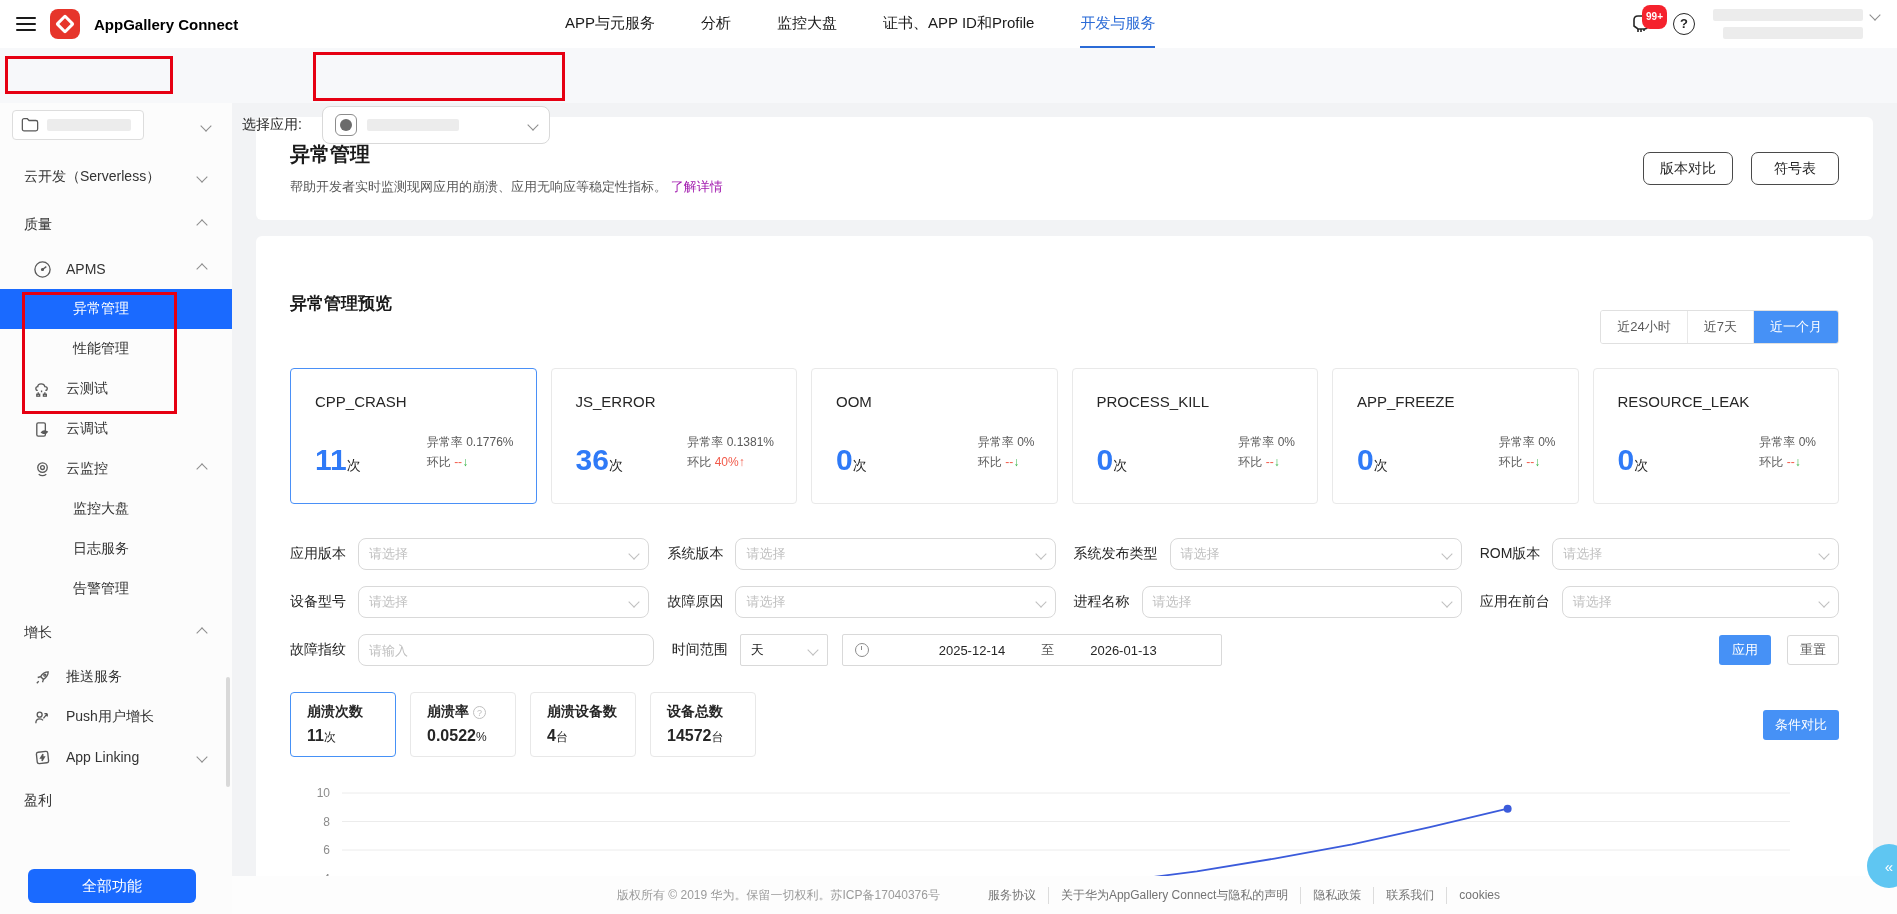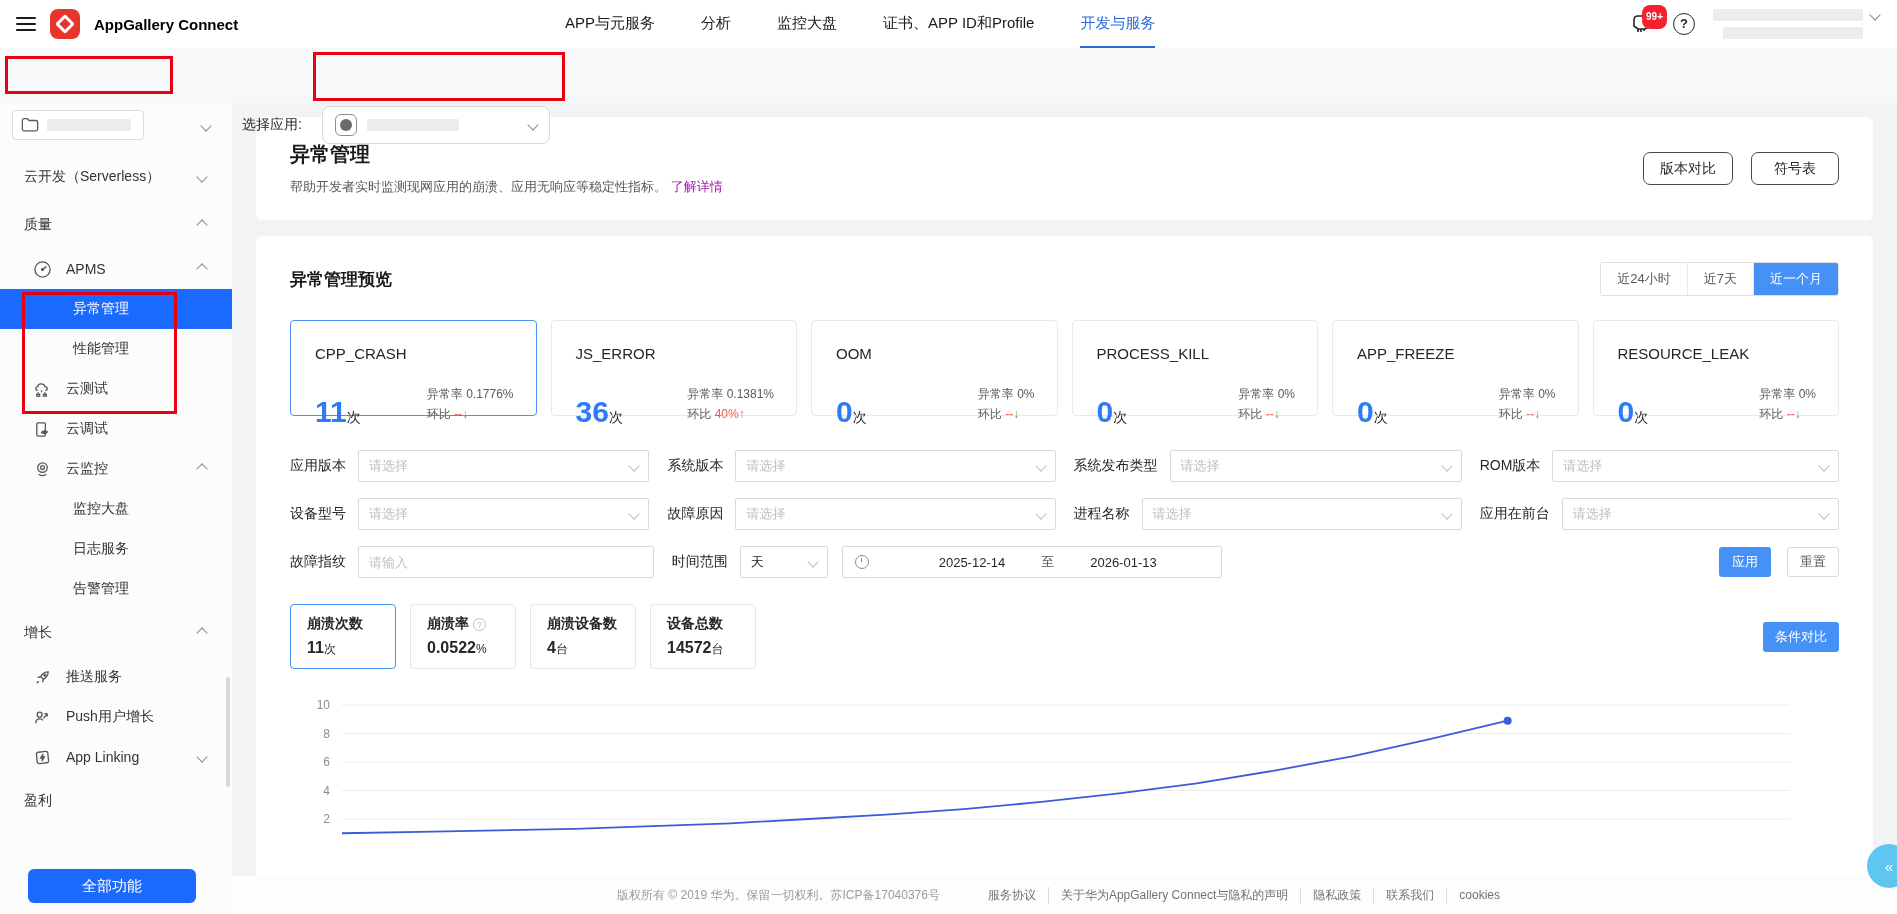--- a/index.html
+++ b/index.html
@@ -66,41 +66,41 @@
   .header-card { padding:24px 34px; display:flex; align-items:center; justify-content:space-between; }
   .page-title { font-size:20px; font-weight:bold; color:#1a1a1a; }
   .page-sub { margin-top:10px; font-size:13px; color:#595959; }
   .link { color:#a21caf; cursor:pointer;font-family:Liberation Serif, serif; }
   .hdr-btns { display:flex; gap:18px; }
   .btn-outline-dark { min-width:88px; height:33px; border:1px solid #4a4a4a; border-radius:7px; background:#fff; font-size:14px; color:#262626; cursor:pointer; font-family:inherit; padding:0 16px; }
 
   .main-card { margin-top:16px; padding:26px 34px; height:900px; }
   .overview-head { display:flex; align-items:center; justify-content:space-between; }
   .section-title { font-size:17px; font-weight:bold; color:#1a1a1a; }
-  .time-group { display:flex; border:1px solid #e0e0e0; border-radius:3px; overflow:hidden; }
+  .time-group { display:flex; border:1px solid #e0e0e0; border-radius:3px; overflow:hidden;margin-top:48px; }
   .time-btn { font-size:13px; color:#595959; padding:7px 16px; background:#fff; cursor:pointer; border-right:1px solid #e8e8e8; }
   .time-btn:last-child { border-right:none; }
   .time-btn.active { background:#4691f6; color:#fff; }
 
   .metric-row { display:flex; gap:14px; margin-top:24px; }
-  .m-card { flex:1; background:#fff; border:1px solid #e9e9e9; border-radius:4px; height:96px; padding:24px 22px 0 24px; cursor:pointer; }
+  .m-card { flex:1; background:#fff; border:1px solid #e9e9e9; border-radius:4px; height:136px; padding:24px 22px 0 24px; cursor:pointer; }
   .m-card.selected { border-color:#4a90f7; }
   .m-name { font-size:15px; color:#262626; }
   .m-body { display:flex; align-items:flex-end; justify-content:space-between; margin-top:22px; }
   .m-count { font-size:30px; font-weight:bold; color:#2f7af7; line-height:1; }
   .m-unit { font-size:14px; color:#262626; font-weight:normal; }
   .m-side { font-size:12px; color:#595959; line-height:1.7; text-align:left; padding-bottom:2px; }
   .c-red { color:#f25b4b; }
   .c-green { color:#3bb54a; }
 
   .filter-area { margin-top:34px; display:flex; flex-direction:column; gap:16px; }
   .f-row { display:grid; grid-template-columns: 1fr 1.08fr 1.08fr 1fr; column-gap:18px; }
   .f-cell { display:flex; align-items:center; }
   .f-label { font-size:14px; color:#262626; margin-right:12px; white-space:nowrap; }
-  .f-select, .f-input { flex:1; height:32px; border:1px solid #d9d9d9; border-radius:2px; background:#fff; display:flex; align-items:center; padding:0 10px; cursor:pointer; }
+  .f-select, .f-input { flex:1; height:32px; border:1px solid #d9d9d9; border-radius:8px; background:#fff; display:flex; align-items:center; padding:0 10px; cursor:pointer; }
   .placeholder { color:#bfbfbf; font-size:13px; }
   .f-select .chev { margin-left:auto; border-color:#bfbfbf; }
   .f-input input { border:none; outline:none; width:100%; font-size:13px; font-family:inherit; }
   .f-input input::placeholder { color:#bfbfbf; }
   .row3 { grid-template-columns: 1fr 2.3fr 0.86fr; }
   .time-cell { display:flex; align-items:center; }
   .gran-select { width:88px; height:32px; border:1px solid #d9d9d9; border-radius:2px; background:#fff; display:flex; align-items:center; padding:0 10px; font-size:13px; color:#262626; cursor:pointer; }
   .gran-select .chev { margin-left:auto; border-color:#bfbfbf; }
   .date-box { margin-left:14px; width:380px; height:32px; border:1px solid #d9d9d9; border-radius:2px; background:#fff; display:flex; align-items:center; padding:0 12px; font-size:13px; color:#262626; gap:10px; cursor:pointer; }
   .date-box .sep { margin:0 26px; color:#595959; }

